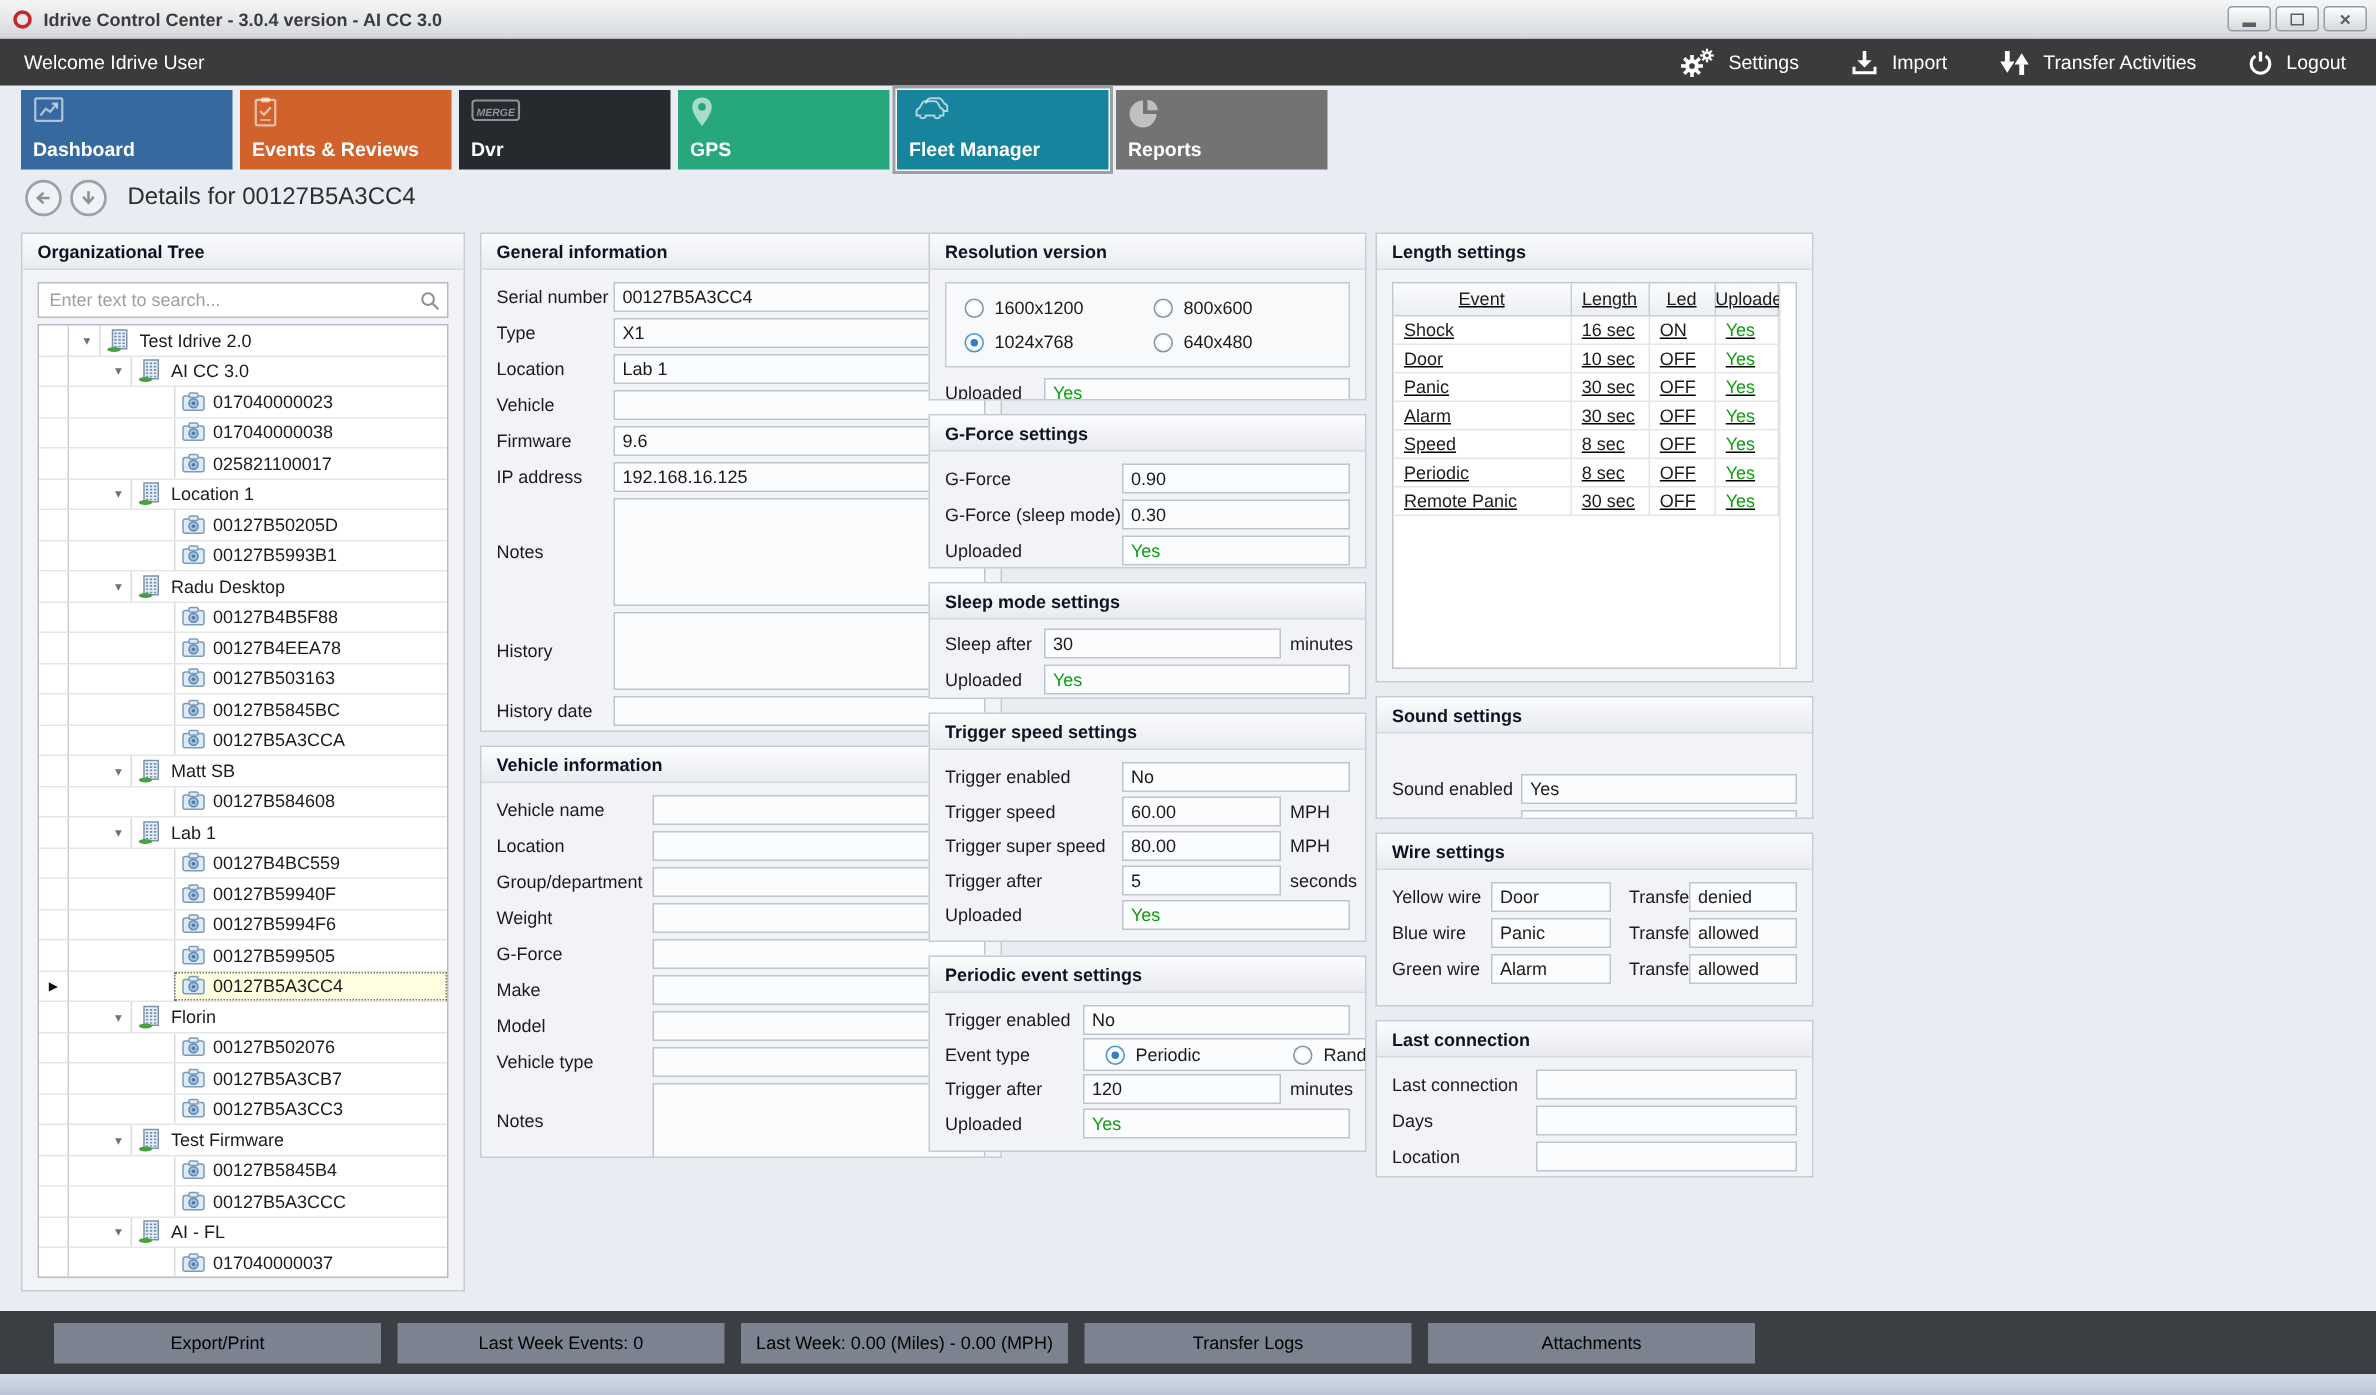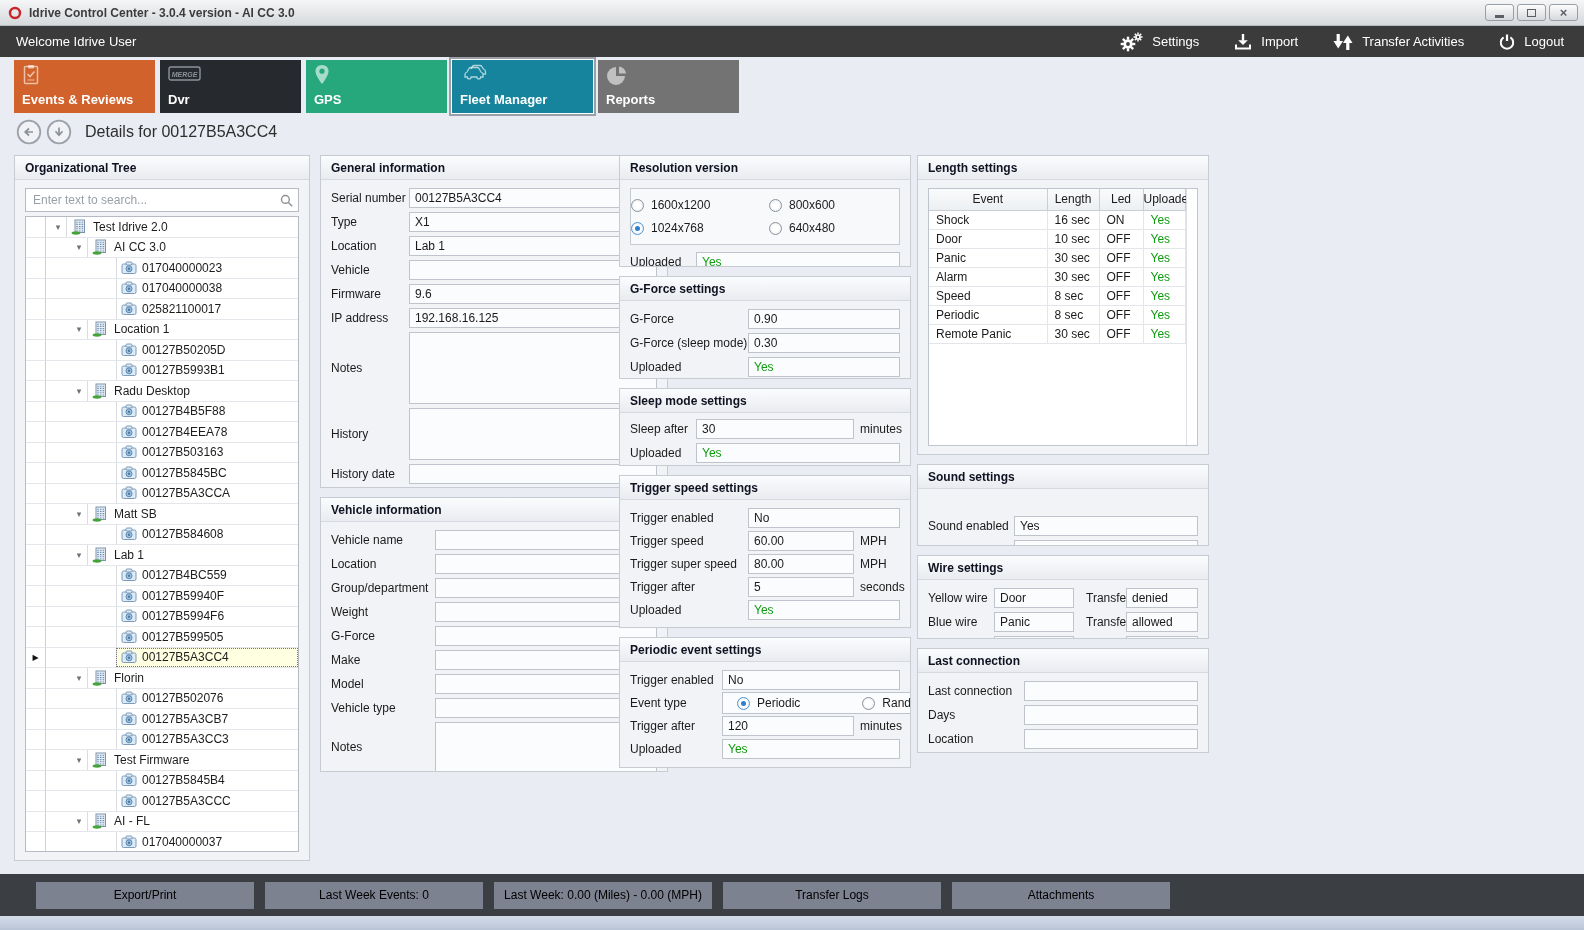--- a/index.html
+++ b/index.html
@@ -49,21 +49,21 @@
   #col4 { left:917px; width:292px; }
   #general-panel { height:333px; }
   #vehicle-panel { height:275px; }
   #resolution-panel { height:112px; }
   #gforce-panel { height:103px; }
   #sleep-panel { height:78px; }
   #trigger-panel { height:153px; }
   #periodic-panel { height:131px; }
   #length-panel { height:300px; }
   #sound-panel { height:82px;gap:21px; }
-  #wire-panel { height:84px; }
+  #wire-panel { height:116px; }
   #lastconn-panel { height:105px; }
   #sleep-panel .panel-body, #sound-panel .panel-body { padding-top:6px; }
 
   
   .f-row { display:flex; align-items:center; height:20px; margin-bottom:4px; }
   #trigger-panel .f-row, #periodic-panel .f-row { margin-bottom:3px; }
   .f-row.ta { height:auto; }
   .f-label { padding-right:4px; font-size:12px; color:#1b1b1b; white-space:nowrap; flex:none; }
   #general-panel .f-label { width:78px; }
   #vehicle-panel .f-label { width:104px; }
@@ -78,21 +78,21 @@
     font-size:12px; color:#1a1a1a; padding:0 5px; outline:none; }
   .f-input { flex:1; min-width:0; }
   .f-input.green { color:var(--green); }
   .f-unit { width:46px; padding-left:6px; font-size:12px; color:#1b1b1b; flex:none; }
   .f-ta { position:relative; flex:1; border:1px solid #bfc4cc; background:#fbfcfe; }
   .ta-h72 { height:72px; } .ta-h52 { height:52px; } .ta-h50 { height:50px; }
   .ta-up, .ta-dn { position:absolute; right:4px; font-size:7px; color:#b0b6bd; line-height:1; }
   .ta-up { top:4px; } .ta-dn { bottom:4px; }
 
   
-  .radio-box { border:1px solid #c6cad1; background:#f8f9fb; padding:9px 0; margin-bottom:7px;
+  .radio-box { border:1px solid #c6cad1; background:#f8f9fb; padding:9px 12px; margin-bottom:7px;
     display:grid; grid-template-columns:1fr 1fr; gap:9px 8px; }
   .radio-item { display:flex; align-items:center; gap:7px; font-size:12px; color:#1b1b1b; cursor:pointer; }
   .radio { width:13px; height:13px; border-radius:50%; background:radial-gradient(#fff 40%,#dde2e8);
     border:1px solid #8b939c; position:relative; flex:none; }
   .radio.checked { border-color:#4f94d6; }
   .radio.checked::after { content:""; position:absolute; inset:3px; border-radius:50%; background:#2f7fd0; }
   .f-radio-strip { flex:1; border:1px solid #bfc4cc; background:#fbfcfe; height:22px; display:flex;
     align-items:center; padding:0 14px; gap:62px; }
 
   
@@ -107,21 +107,21 @@
     display:flex; align-items:center; justify-content:center; font-size:8px; color:#111; }
   .row-main { flex:1; display:flex; align-items:center; border-bottom:1px solid #e3e6ea; min-width:0; }
   .indent { flex:none; }
   .expander { width:16px; flex:none; text-align:center; color:#6d7278; font-size:9px; }
   .dev-spacer { width:24px; flex:none; }
   .node-cell { flex:1; height:100%; display:flex; align-items:center; gap:5px; border-left:1px solid #d9dce0;
     padding-left:4px; font-size:12px; color:#1c1c1c; min-width:0; white-space:nowrap; }
   .tree-row.selected .node-cell { background:var(--sel-yellow); outline:1px dotted #777; outline-offset:-1px; }
 
   
-  .table-wrap { position:relative; margin:8px 10px; background:#fff; border:1px solid #bfc5cc; height:258px; overflow:hidden; }
+  .table-wrap { position:relative; margin:8px 10px; background:#fff; border:1px solid #bfc5cc; height:258px; overflow:hidden;text-decoration:underline; }
   .table-scroll-strip { position:absolute; top:0; right:0; width:11px; bottom:0; border-left:1px solid #dcdfe3; background:#fff; }
   #length-table { border-collapse:collapse; width:calc(100% - 11px); font-size:12px; table-layout:fixed; }
   #length-table th { height:21px; font-weight:normal; text-align:center; color:#1b1b1b;
     background:linear-gradient(#fafbfc,#eceff2); border-right:1px solid #c9ced4; border-bottom:1px solid #c9ced4; }
   #length-table th:nth-child(1){ width:118px; } #length-table th:nth-child(2){ width:52px; }
   #length-table th:nth-child(3){ width:44px; }
   #length-table td { height:19px; padding-left:7px; color:#1b1b1b;
     border-right:1px solid #e2e5e9; border-bottom:1px solid #e2e5e9; }
   #length-table td.green { color:var(--green); }
 
@@ -228,20 +228,30 @@
             <path d="M9 1.5 V8" stroke="#fff" stroke-width="2.2" fill="none"></path>
             <path d="M5.6 4.4 a6.2 6.2 0 1 0 6.8 0" stroke="#fff" stroke-width="2" fill="none"></path>
           </svg>
         </span>
         <span>Logout</span>
       </span>
     </div>
 </div>
 
 <div class="tabs" id="tabs">
+    <div class="tab" style="background: rgb(53, 105, 159);">
+      <span class="tab-icon" style="display: flex;">
+        <svg width="22" height="20" viewBox="0 0 22 20">
+          <rect x="1.5" y="1.5" width="18" height="15" rx="1" fill="none" stroke="rgba(255,255,255,.6)" stroke-width="1.5"></rect>
+          <polyline points="5,13 8.5,8.5 11.5,10.5 15.5,5.5" fill="none" stroke="rgba(255,255,255,.6)" stroke-width="1.5"></polyline>
+          <polyline points="12.5,5 16,5 16,8.5" fill="none" stroke="rgba(255,255,255,.6)" stroke-width="1.5"></polyline>
+        </svg>
+      </span>
+      <div class="tab-label">Dashboard</div>
+    </div>
     <div class="tab" style="background: rgb(210, 98, 43);">
       <span class="tab-icon" style="display: flex;">
         <svg width="18" height="22" viewBox="0 0 18 22">
           <rect x="2.5" y="2.5" width="13" height="17" rx="1" fill="none" stroke="rgba(255,255,255,.6)" stroke-width="1.5"></rect>
           <rect x="6" y="1" width="6" height="3.4" rx="1" fill="rgba(255,255,255,.6)"></rect>
           <polyline points="5.5,10 8,12.5 12.5,7.5" fill="none" stroke="rgba(255,255,255,.6)" stroke-width="1.6"></polyline>
           <line x1="5.5" y1="16" x2="12.5" y2="16" stroke="rgba(255,255,255,.5)" stroke-width="1.2"></line>
         </svg>
       </span>
       <div class="tab-label">Events &amp; Reviews</div>

